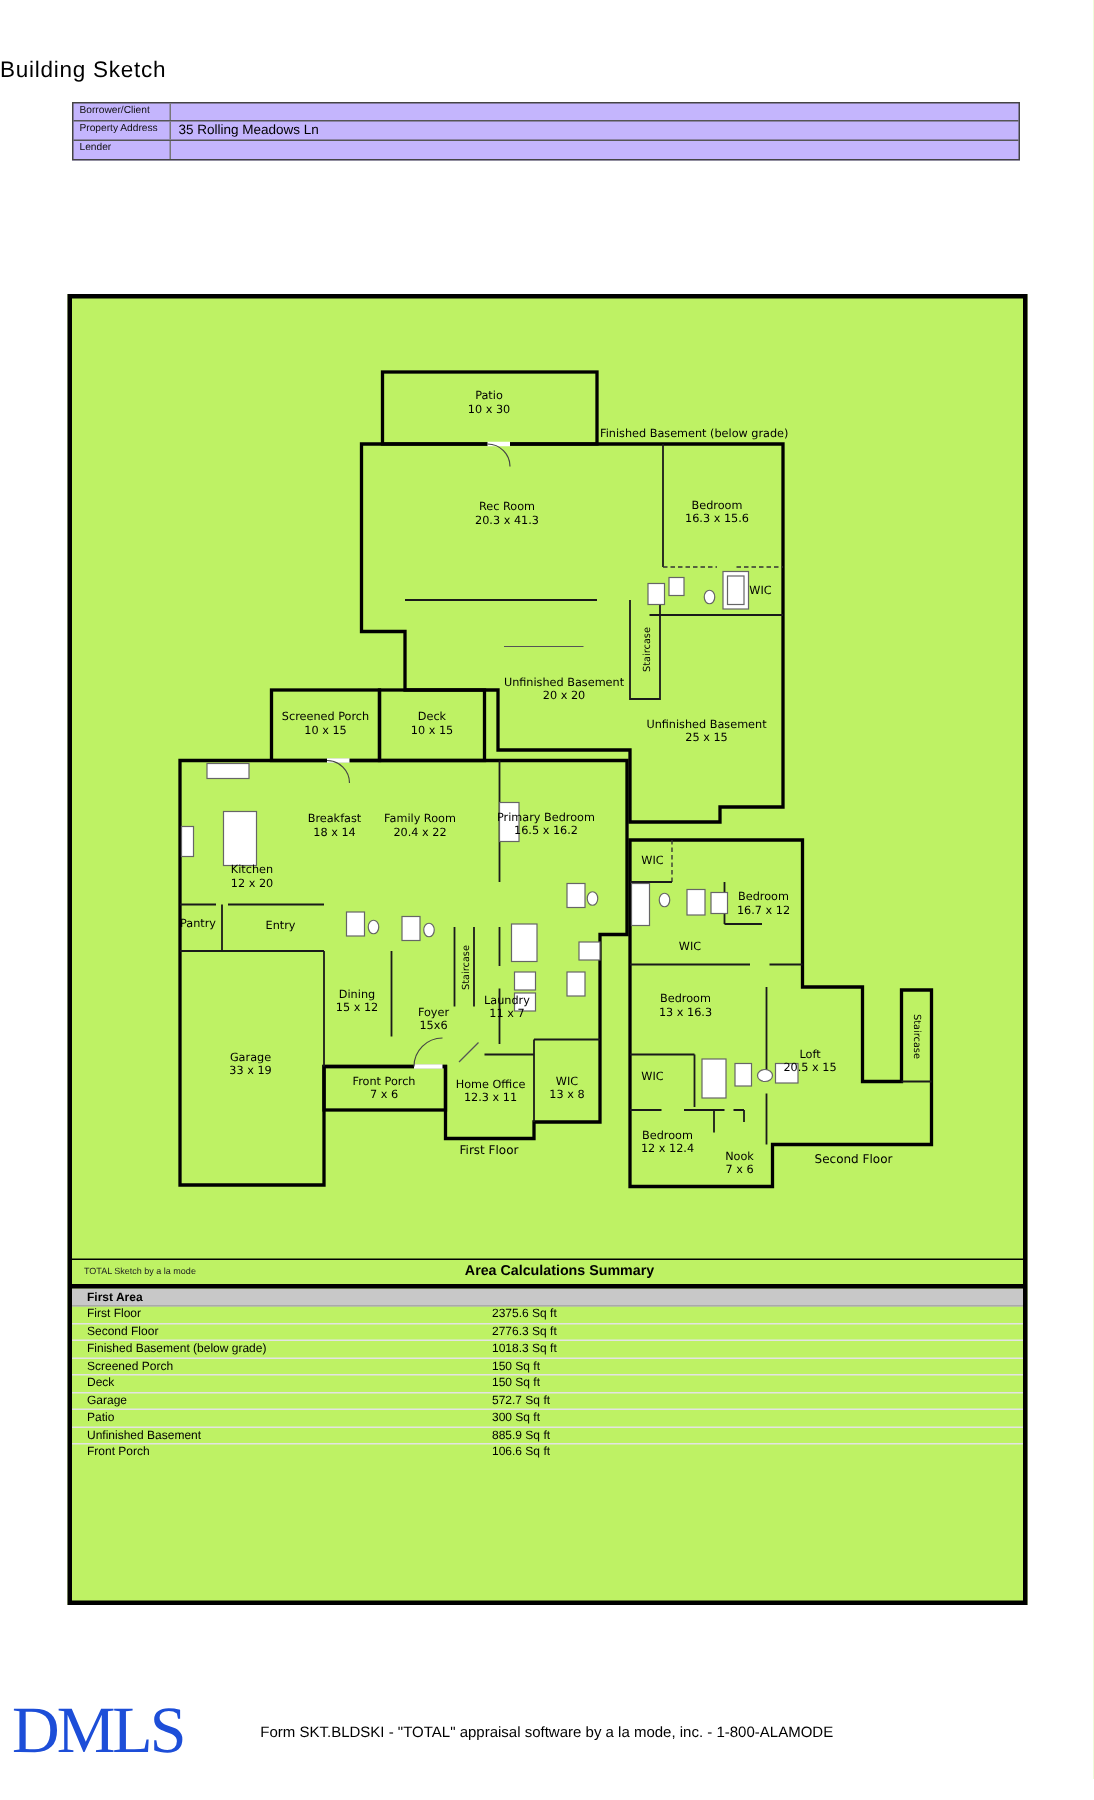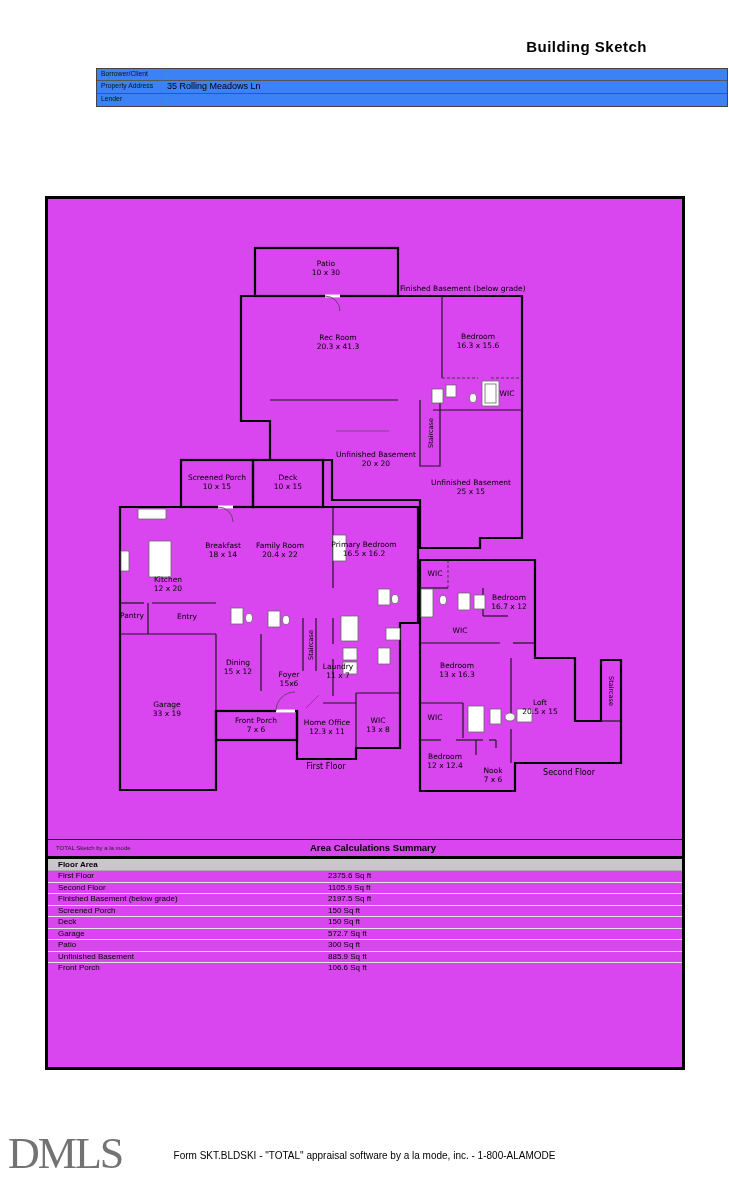--- a/index.html
+++ b/index.html
@@ -1,43 +1,43 @@
 <!DOCTYPE html>
 <html><head>
 <meta charset="utf-8">
 <style>
   html,body{margin:0;padding:0;background:#fff;}
   body{width:729px;height:1200px;position:relative;font-family:"Liberation Sans",sans-serif;color:#000;overflow:hidden;}
   .abs{position:absolute;}
   
-  #page-title{top:38px;left:0;width:647px;text-align:right;font-size:15px;font-weight:bold;letter-spacing:.5px;}
-  
-  #form-table{top:68px;left:48px;width:632px;border:1px solid #444;box-sizing:border-box;background:#3b82f6;margin-left:48px;}
+  #page-title{top:38px;left:0;width:647px;text-align:left;font-size:15px;font-weight:normal;letter-spacing:.5px;}
+  
+  #form-table{top:68px;left:48px;width:632px;border:1px solid #444;box-sizing:border-box;background:#c4b5fd;}
   .form-row{position:relative;border-bottom:1px solid #555;height:11px;}
   .form-row:last-child{border-bottom:none;}
   .form-row.tall{height:12px;}
   .f-label{position:absolute;left:4px;top:1px;font-size:6.8px;color:#111;white-space:nowrap;}
   .f-value{position:absolute;left:70px;top:0px;font-size:9px;color:#000;white-space:nowrap;}
   .f-col{position:absolute;top:1px;font-size:6.8px;color:#111;}
   .vdiv{position:absolute;top:0;bottom:0;width:1px;background:#777;}
   
-  #sketch-box{top:196px;left:45px;width:640px;height:874px;border:3px solid #000;box-sizing:border-box;background:#d946ef;}
+  #sketch-box{top:196px;left:45px;width:640px;height:874px;border:3px solid #000;box-sizing:border-box;background:#bef264;}
   #plan-svg{display:block;}
   
   #summary{border-top:1px solid #000;}
   #summary-head{position:relative;height:16px;border-bottom:3px solid #000;}
   #summary-brand{position:absolute;left:8px;top:5px;font-size:6px;color:#222;}
   #summary-title{position:absolute;left:16px;right:0;top:2px;text-align:center;font-size:9.5px;font-weight:bold;}
   .sec-bar{height:11px;background:#c8c8c8;font-size:8px;font-weight:bold;padding-left:10px;line-height:11px;border-bottom:1px solid #aaa;}
   .s-row{position:relative;height:10.5px;font-size:8px;line-height:10.5px;border-bottom:1px solid #e3e3e3;}
   .s-row .lbl{position:absolute;left:10px;white-space:nowrap;}
   .s-row .val{position:absolute;left:280px;white-space:nowrap;text-align:center;}
   .s-row.bold{font-weight:bold;}
   
-  #footer-logo{left:8px;top:1128px;font-family:"Liberation Serif",serif;font-size:44px;font-weight:400;letter-spacing:-2px;color:#737373;}
+  #footer-logo{left:8px;top:1128px;font-family:"Liberation Serif",serif;font-size:44px;font-weight:400;letter-spacing:-2px;color:#1d4ed8;}
   #footer-line{left:0;top:1150px;width:729px;text-align:center;font-size:10px;color:#000;}
   
   text{font-family:"DejaVu Sans",sans-serif;fill:#000;}
   .rm{font-size:7.5px;text-anchor:middle;}
   .fb{font-size:7.5px;}
   .fl{font-size:8px;text-anchor:middle;}
   .st{font-size:6.5px;text-anchor:middle;}
   .w-outer{fill:none;stroke:#000;stroke-width:2.2;}
   .w-in{fill:none;stroke:#1a1a1a;stroke-width:1.2;}
   .w-thin{fill:none;stroke:#555;stroke-width:.8;}
@@ -245,32 +245,32 @@
       <text class="rm" x="445" y="583">7 x 6</text>
       <text class="fl" x="521" y="576">Second Floor</text>
     </g>
   </svg>
 
   <div id="summary">
     <div id="summary-head">
       <span id="summary-brand">TOTAL Sketch by a la mode</span>
       <span id="summary-title">Area Calculations Summary</span>
     </div>
-    <div class="sec-bar">Floor Area</div>
+    <div class="sec-bar">First Area</div>
     <div class="s-row">
       <span class="lbl">First Floor</span>
       <span class="val">2375.6 Sq ft</span>
     </div>
     <div class="s-row">
       <span class="lbl">Second Floor</span>
-      <span class="val">1105.9 Sq ft</span>
+      <span class="val">2776.3 Sq ft</span>
     </div>
     <div class="s-row">
       <span class="lbl">Finished Basement (below grade)</span>
-      <span class="val">2197.5 Sq ft</span>
+      <span class="val">1018.3 Sq ft</span>
     </div>
     <div class="s-row">
       <span class="lbl">Screened Porch</span>
       <span class="val">150 Sq ft</span>
     </div>
     <div class="s-row">
       <span class="lbl">Deck</span>
       <span class="val">150 Sq ft</span>
     </div>
     <div class="s-row">

